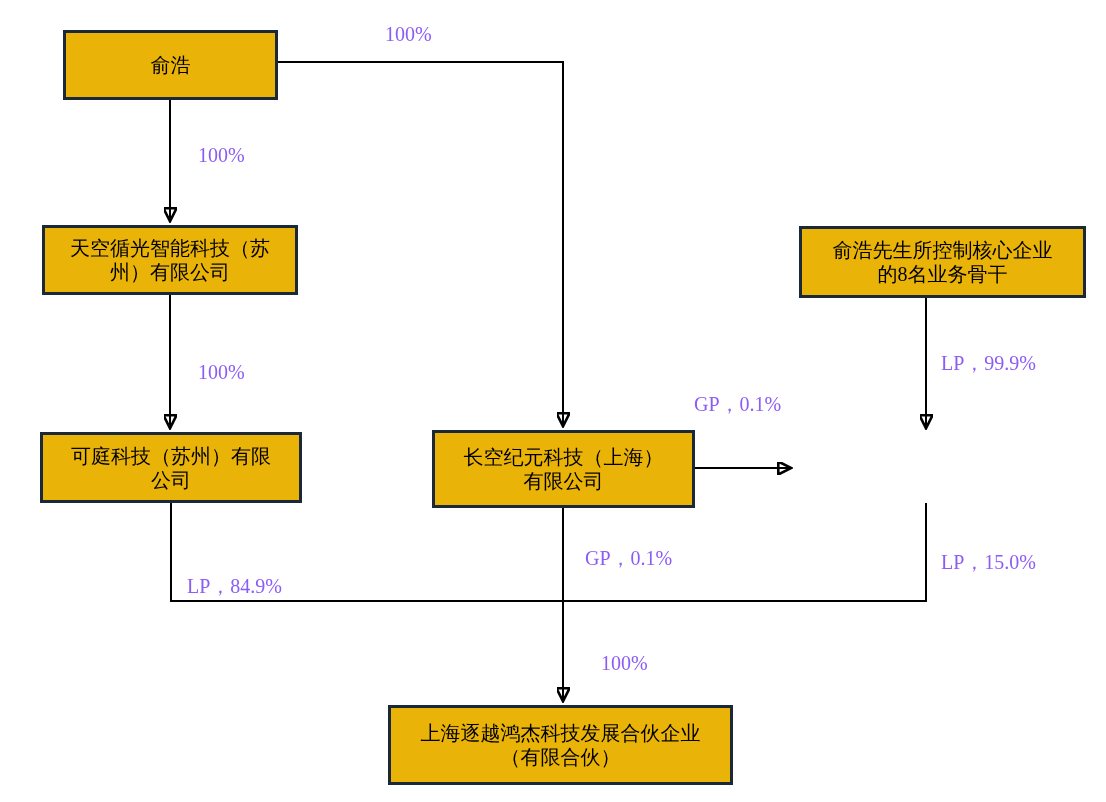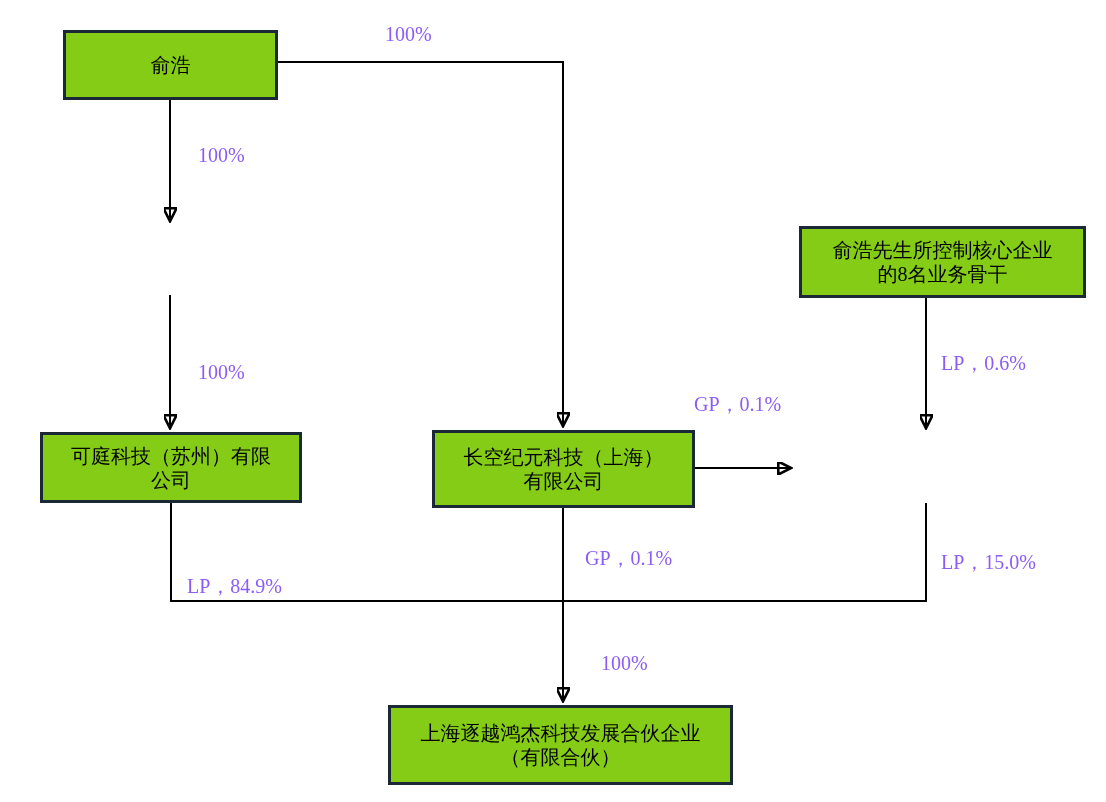--- a/index.html
+++ b/index.html
@@ -24,21 +24,21 @@
     height: 802px;
   }
   #wires path, #wires polyline, #wires line {
     fill: none;
     stroke: #000000;
     stroke-width: 2;
   }
   .node {
     position: absolute;
     box-sizing: border-box;
-    background: #84cc16;
+    background: #eab308;
     border: 3px solid #1b2836;
     display: flex;
     align-items: center;
     justify-content: center;
     text-align: center;
     font-size: 20px;
     line-height: 24px;
     padding: 0 22px;
   }
   .node span { display: inline-block; }
@@ -94,20 +94,23 @@
 
     <polyline points="926,503 926,601 564,601"></polyline>
 
     <line x1="563" y1="508" x2="563" y2="700" marker-end="url(#arrow)"></line>
   </svg>
 
   <div class="node n-yuhao">
     <span>俞浩</span>
   </div>
 
+  <div class="node n-tiankong">
+    <span>天空循光智能科技（苏州）有限公司</span>
+  </div>
 
   <div class="node n-keting">
     <span>可庭科技（苏州）有限公司</span>
   </div>
 
   <div class="node n-changkong">
     <span>长空纪元科技（上海）有限公司</span>
   </div>
 
   <div class="node n-backbone">
@@ -118,21 +121,21 @@
   <div class="node n-suzhou">
     <span>上海逐越鸿杰科技发展合伙企业（有限合伙）</span>
   </div>
 
   <span class="edge-label l-top100">100%</span>
 
   <span class="edge-label l-mid100a">100%</span>
 
   <span class="edge-label l-mid100b">100%</span>
 
-  <span class="edge-label l-lp999">LP，0.6%</span>
+  <span class="edge-label l-lp999">LP，99.9%</span>
 
   <span class="edge-label l-gp01top">GP，0.1%</span>
 
   <span class="edge-label l-lp849">LP，84.9%</span>
 
   <span class="edge-label l-gp01bot">GP，0.1%</span>
 
   <span class="edge-label l-lp150">LP，15.0%</span>
 
   <span class="edge-label l-bottom100">100%</span>

